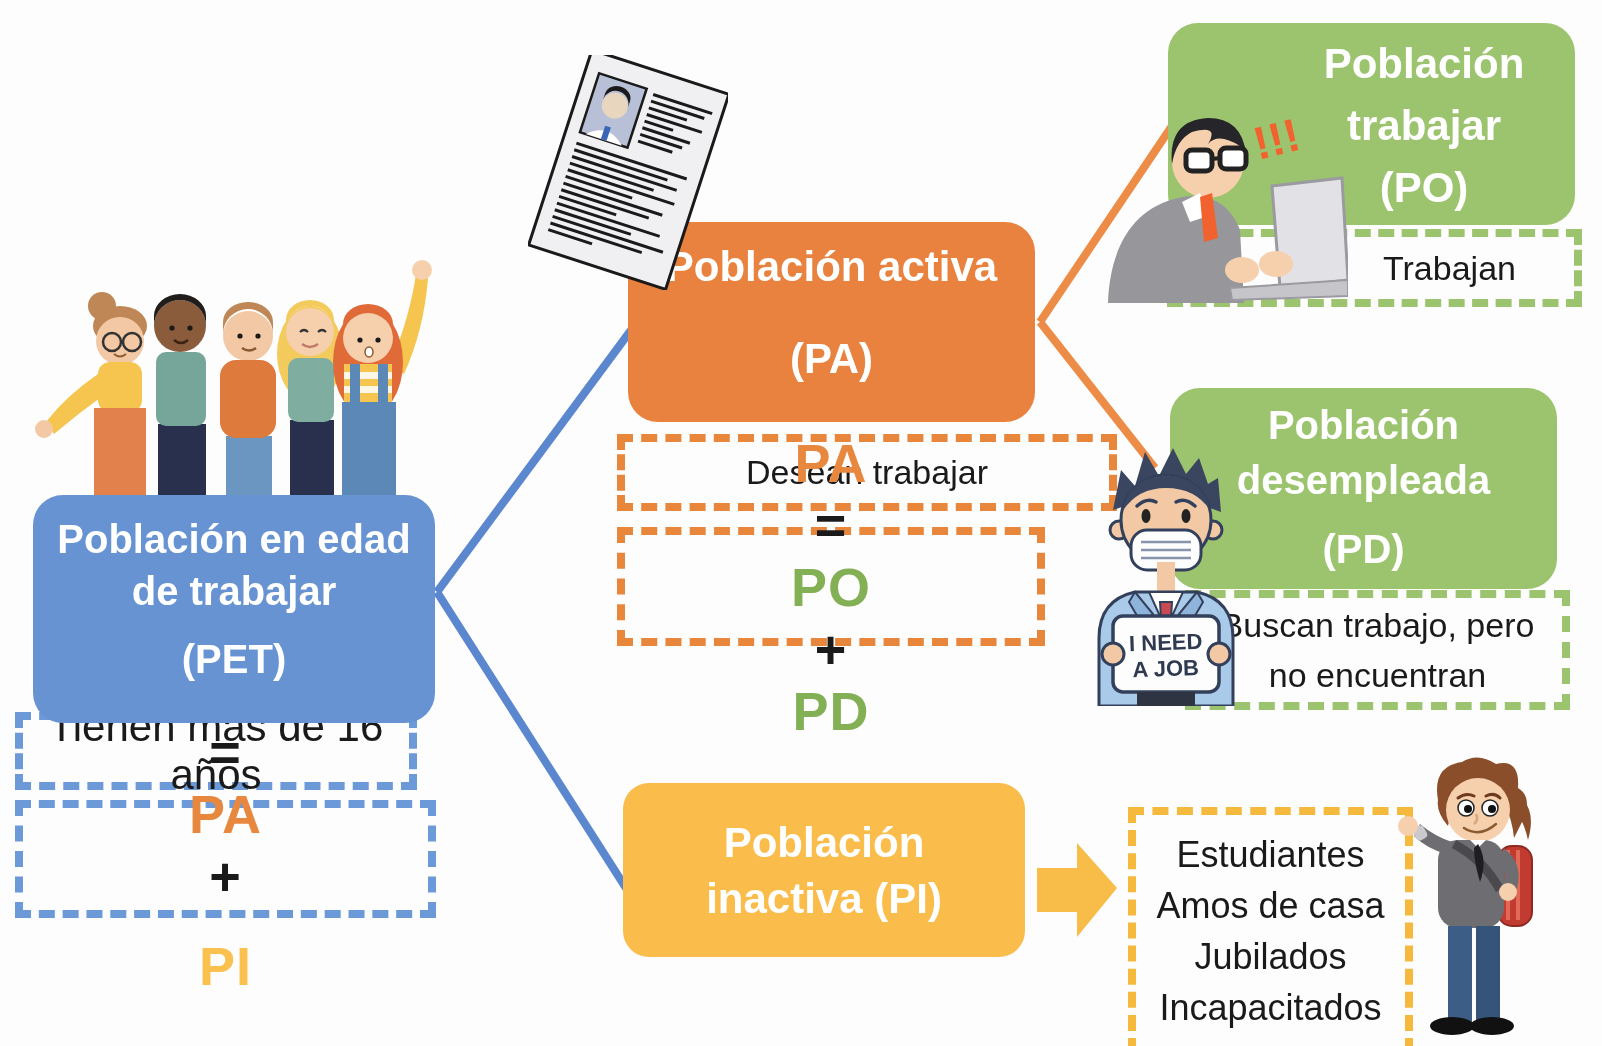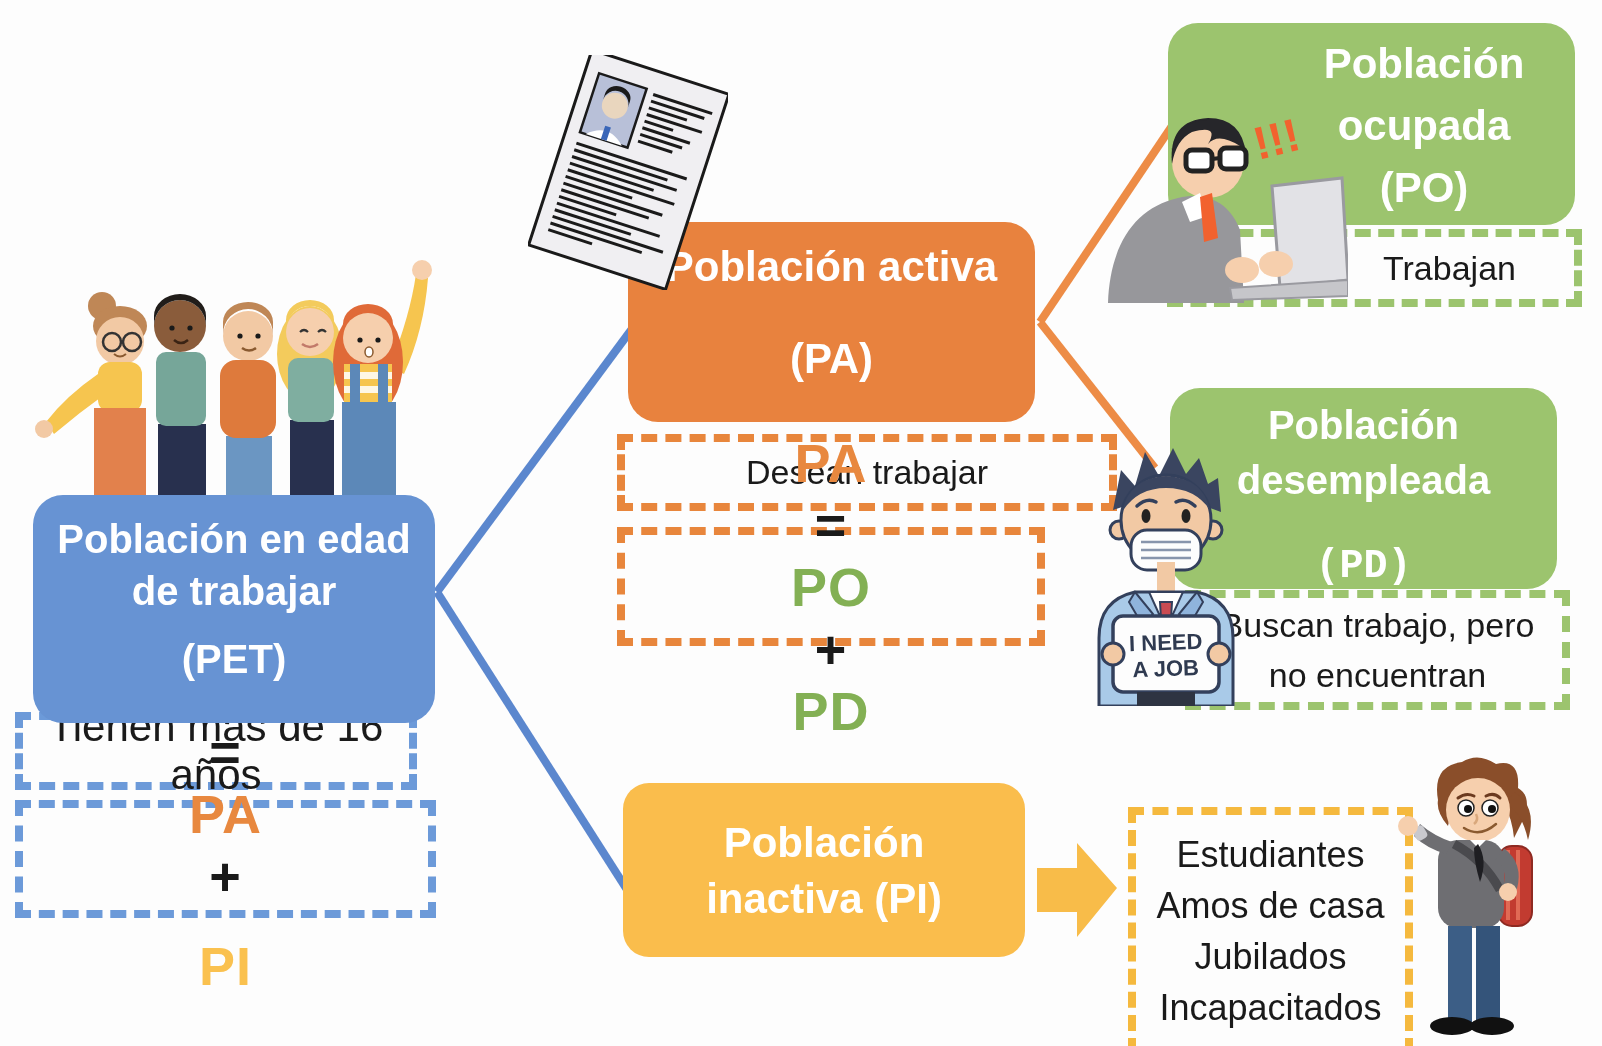--- a/index.html
+++ b/index.html
@@ -17,21 +17,21 @@
   .box-pet .abbr{margin-top:16px;}
   .box-pa{left:628px;top:222px;width:407px;height:200px;background:#E8823E;padding-top:22px;font-size:42px;}
   .box-pa .t{line-height:46px;}
   .box-pa .abbr{margin-top:46px;}
   .box-pi{left:623px;top:783px;width:402px;height:174px;background:#FABD4C;border-radius:26px;padding-top:32px;font-size:42px;z-index:4;}
   .box-pi .t{line-height:56px;}
   .box-po{left:1168px;top:23px;width:407px;height:202px;background:#9CC46E;padding-top:10px;padding-left:105px;font-size:42px;}
   .box-po .t{line-height:62px;}
   .box-pd{left:1170px;top:388px;width:387px;height:201px;background:#9CC46E;padding-top:10px;font-size:40px;}
   .box-pd .t{line-height:55px;}
-  .box-pd .abbr{margin-top:31px;font-family:Liberation Mono, monospace;}
+  .box-pd .abbr{margin-top:14px;}
   
   .dash{position:absolute;box-sizing:border-box;background:transparent;color:#1a1a1a;text-align:center;z-index:2;
         display:flex;flex-direction:column;justify-content:center;}
   .dash.note{font-size:34px;}
   .d-blue{border:8px dashed #6C9AD9;}
   .d-orange{border:8px dashed #E8863C;}
   .d-green{border:8px dashed #9CC46E;}
   .d-yellow{border:8px dashed #F5B93E;}
   .pet-note{left:15px;top:712px;width:402px;height:78px;font-size:42px;}
   .pet-formula{left:15px;top:800px;width:421px;height:118px;}
@@ -183,21 +183,21 @@
   </div>
   <div class="dash d-yellow pi-list">
     <div>Estudiantes</div>
     <div>Amos de casa</div>
     <div>Jubilados</div>
     <div>Incapacitados</div>
   </div>
 
   <div class="box box-po">
     <div class="t">Población</div>
-    <div class="t">ocupada</div>
+    <div class="t">trabajar</div>
     <div class="t">(PO)</div>
   </div>
   <div class="dash d-green po-note note">
     <span>Trabajan</span>
   </div>
 
   <div class="box box-pd">
     <div class="t">Población</div>
     <div class="t">desempleada</div>
     <div class="t abbr">(PD)</div>

